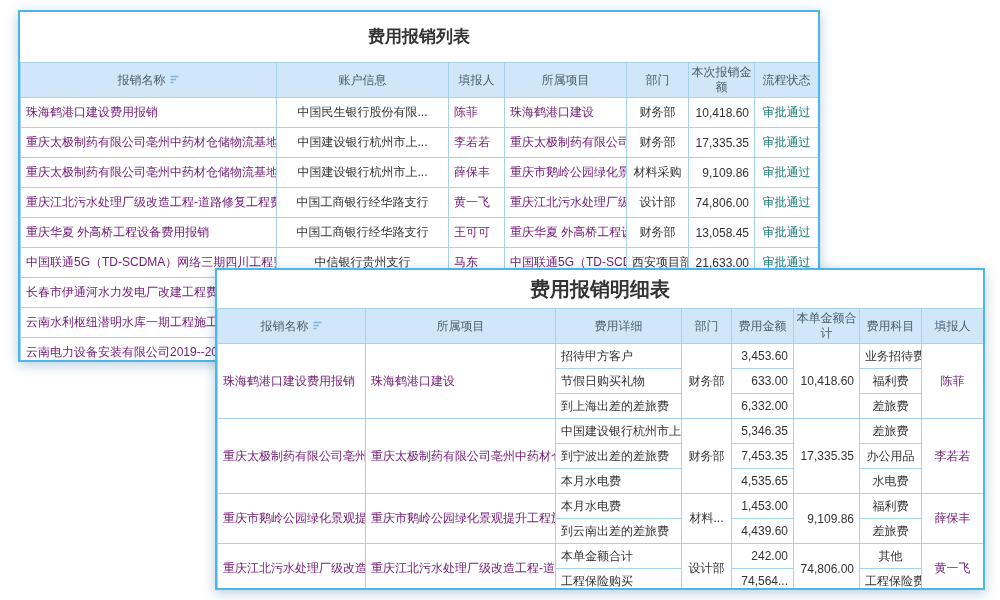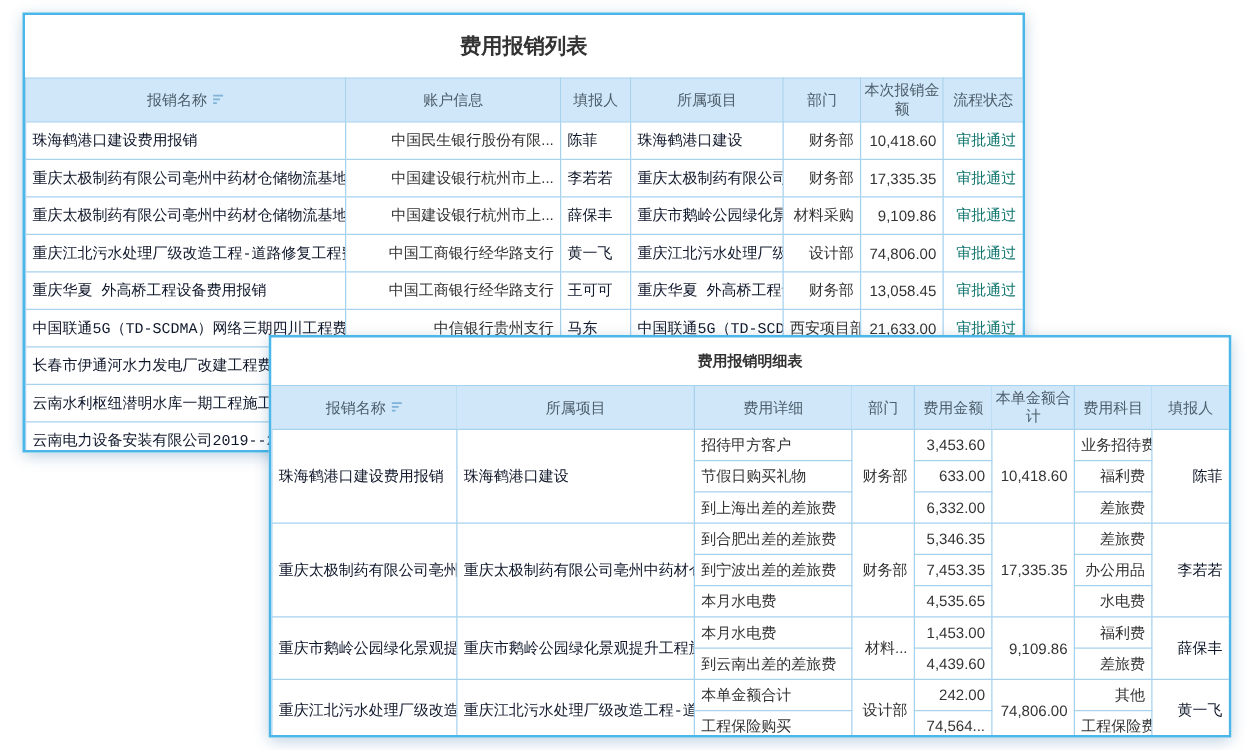--- a/index.html
+++ b/index.html
@@ -10,35 +10,35 @@
     position:absolute; background:#fff;
     border:2px solid #4ab7e8;
     box-shadow:0 3px 12px rgba(0,80,140,0.28);
     overflow:hidden;
   }
   #list-window   { left:18px;  top:10px;  width:802px; height:352px; z-index:1; }
   #detail-window { left:215px; top:268px; width:770px; height:322px; z-index:2; }
 
   .win-title { text-align:center; font-weight:bold; color:#333; }
   #list-window  .win-title { height:50px; line-height:50px; font-size:17px; }
-  #detail-window .win-title { height:38px; line-height:38px; font-size:12px; }
+  #detail-window .win-title { height:38px; line-height:38px; font-size:20px; }
 
   table { width:100%; border-collapse:collapse; table-layout:fixed;padding-left:40px; }
   th, td { border:1px solid #a6d2ee; font-size:12px; color:#333; overflow:hidden; }
   th { background:#cfe7f8; font-weight:normal; color:#4d5e6c; text-align:center; padding:2px 2px; line-height:15px; }
   td { padding:0 5px; white-space:nowrap; background:#fff; }
 
   #list-window thead tr   { height:35px; }
   #list-window tbody tr   { height:30px; }
   #detail-window thead tr { height:32px; }
   #detail-window tbody tr { height:25px; }
 
-  .link   { color:#0f172a; cursor:pointer;font-family:Liberation Mono, monospace; }
+  .link   { color:#701a75; cursor:pointer; }
   .green  { color:#0f766e; cursor:pointer; }
-  .center { text-align:right; }
+  .center { text-align:center; }
   .right  { text-align:right; }
 
   .sort-icon { margin-left:3px; vertical-align:-1px; cursor:pointer; }
 </style>
 </head>
 <body>
 
 <div class="window" id="list-window">
   <div class="win-title">费用报销列表</div>
   <table>
@@ -196,21 +196,21 @@
       </tr>
       <tr>
         <td>到上海出差的差旅费</td>
         <td class="right">6,332.00</td>
         <td class="center">差旅费</td>
       </tr>
 
       <tr>
         <td class="link" rowspan="3">重庆太极制药有限公司亳州中药材</td>
         <td class="link" rowspan="3">重庆太极制药有限公司亳州中药材仓储物流</td>
-        <td>到合肥出差的差旅费</td>
+        <td>中国建设银行杭州市上</td>
         <td class="center" rowspan="3">财务部</td>
         <td class="right">5,346.35</td>
         <td class="right" rowspan="3">17,335.35</td>
         <td class="center">差旅费</td>
         <td class="link center" rowspan="3">李若若</td>
       </tr>
       <tr>
         <td>到宁波出差的差旅费</td>
         <td class="right">7,453.35</td>
         <td class="center">办公用品</td>

